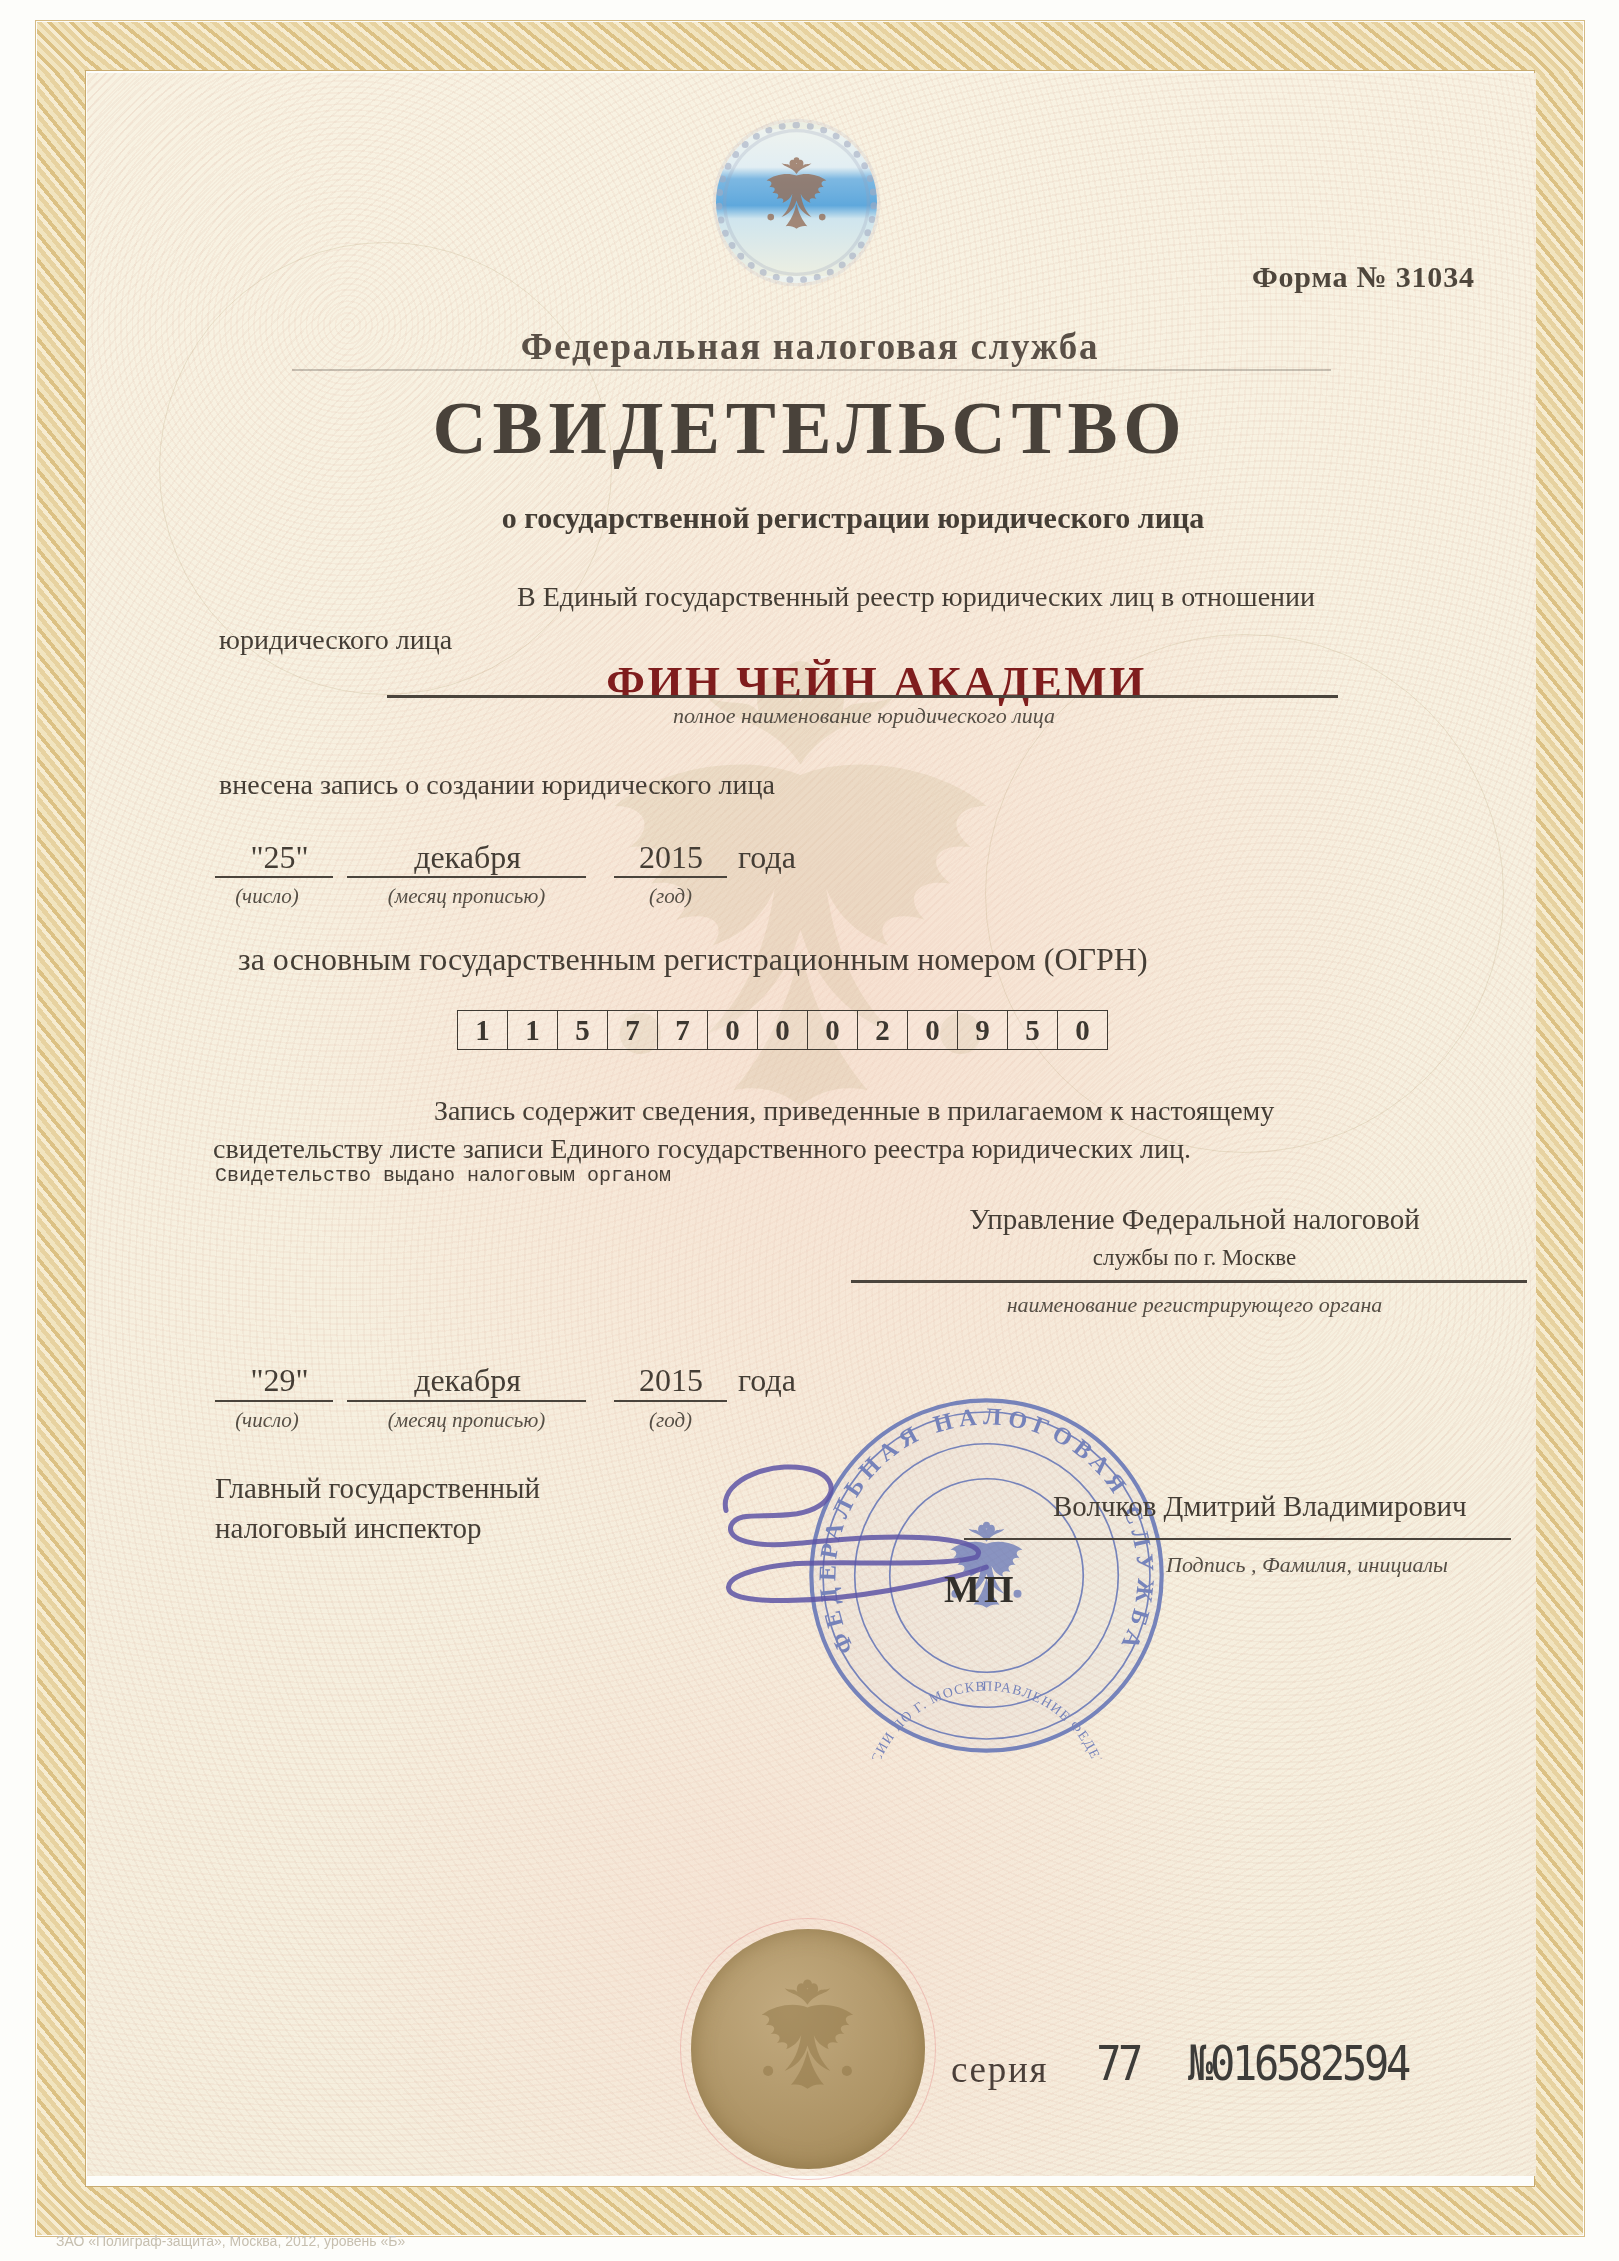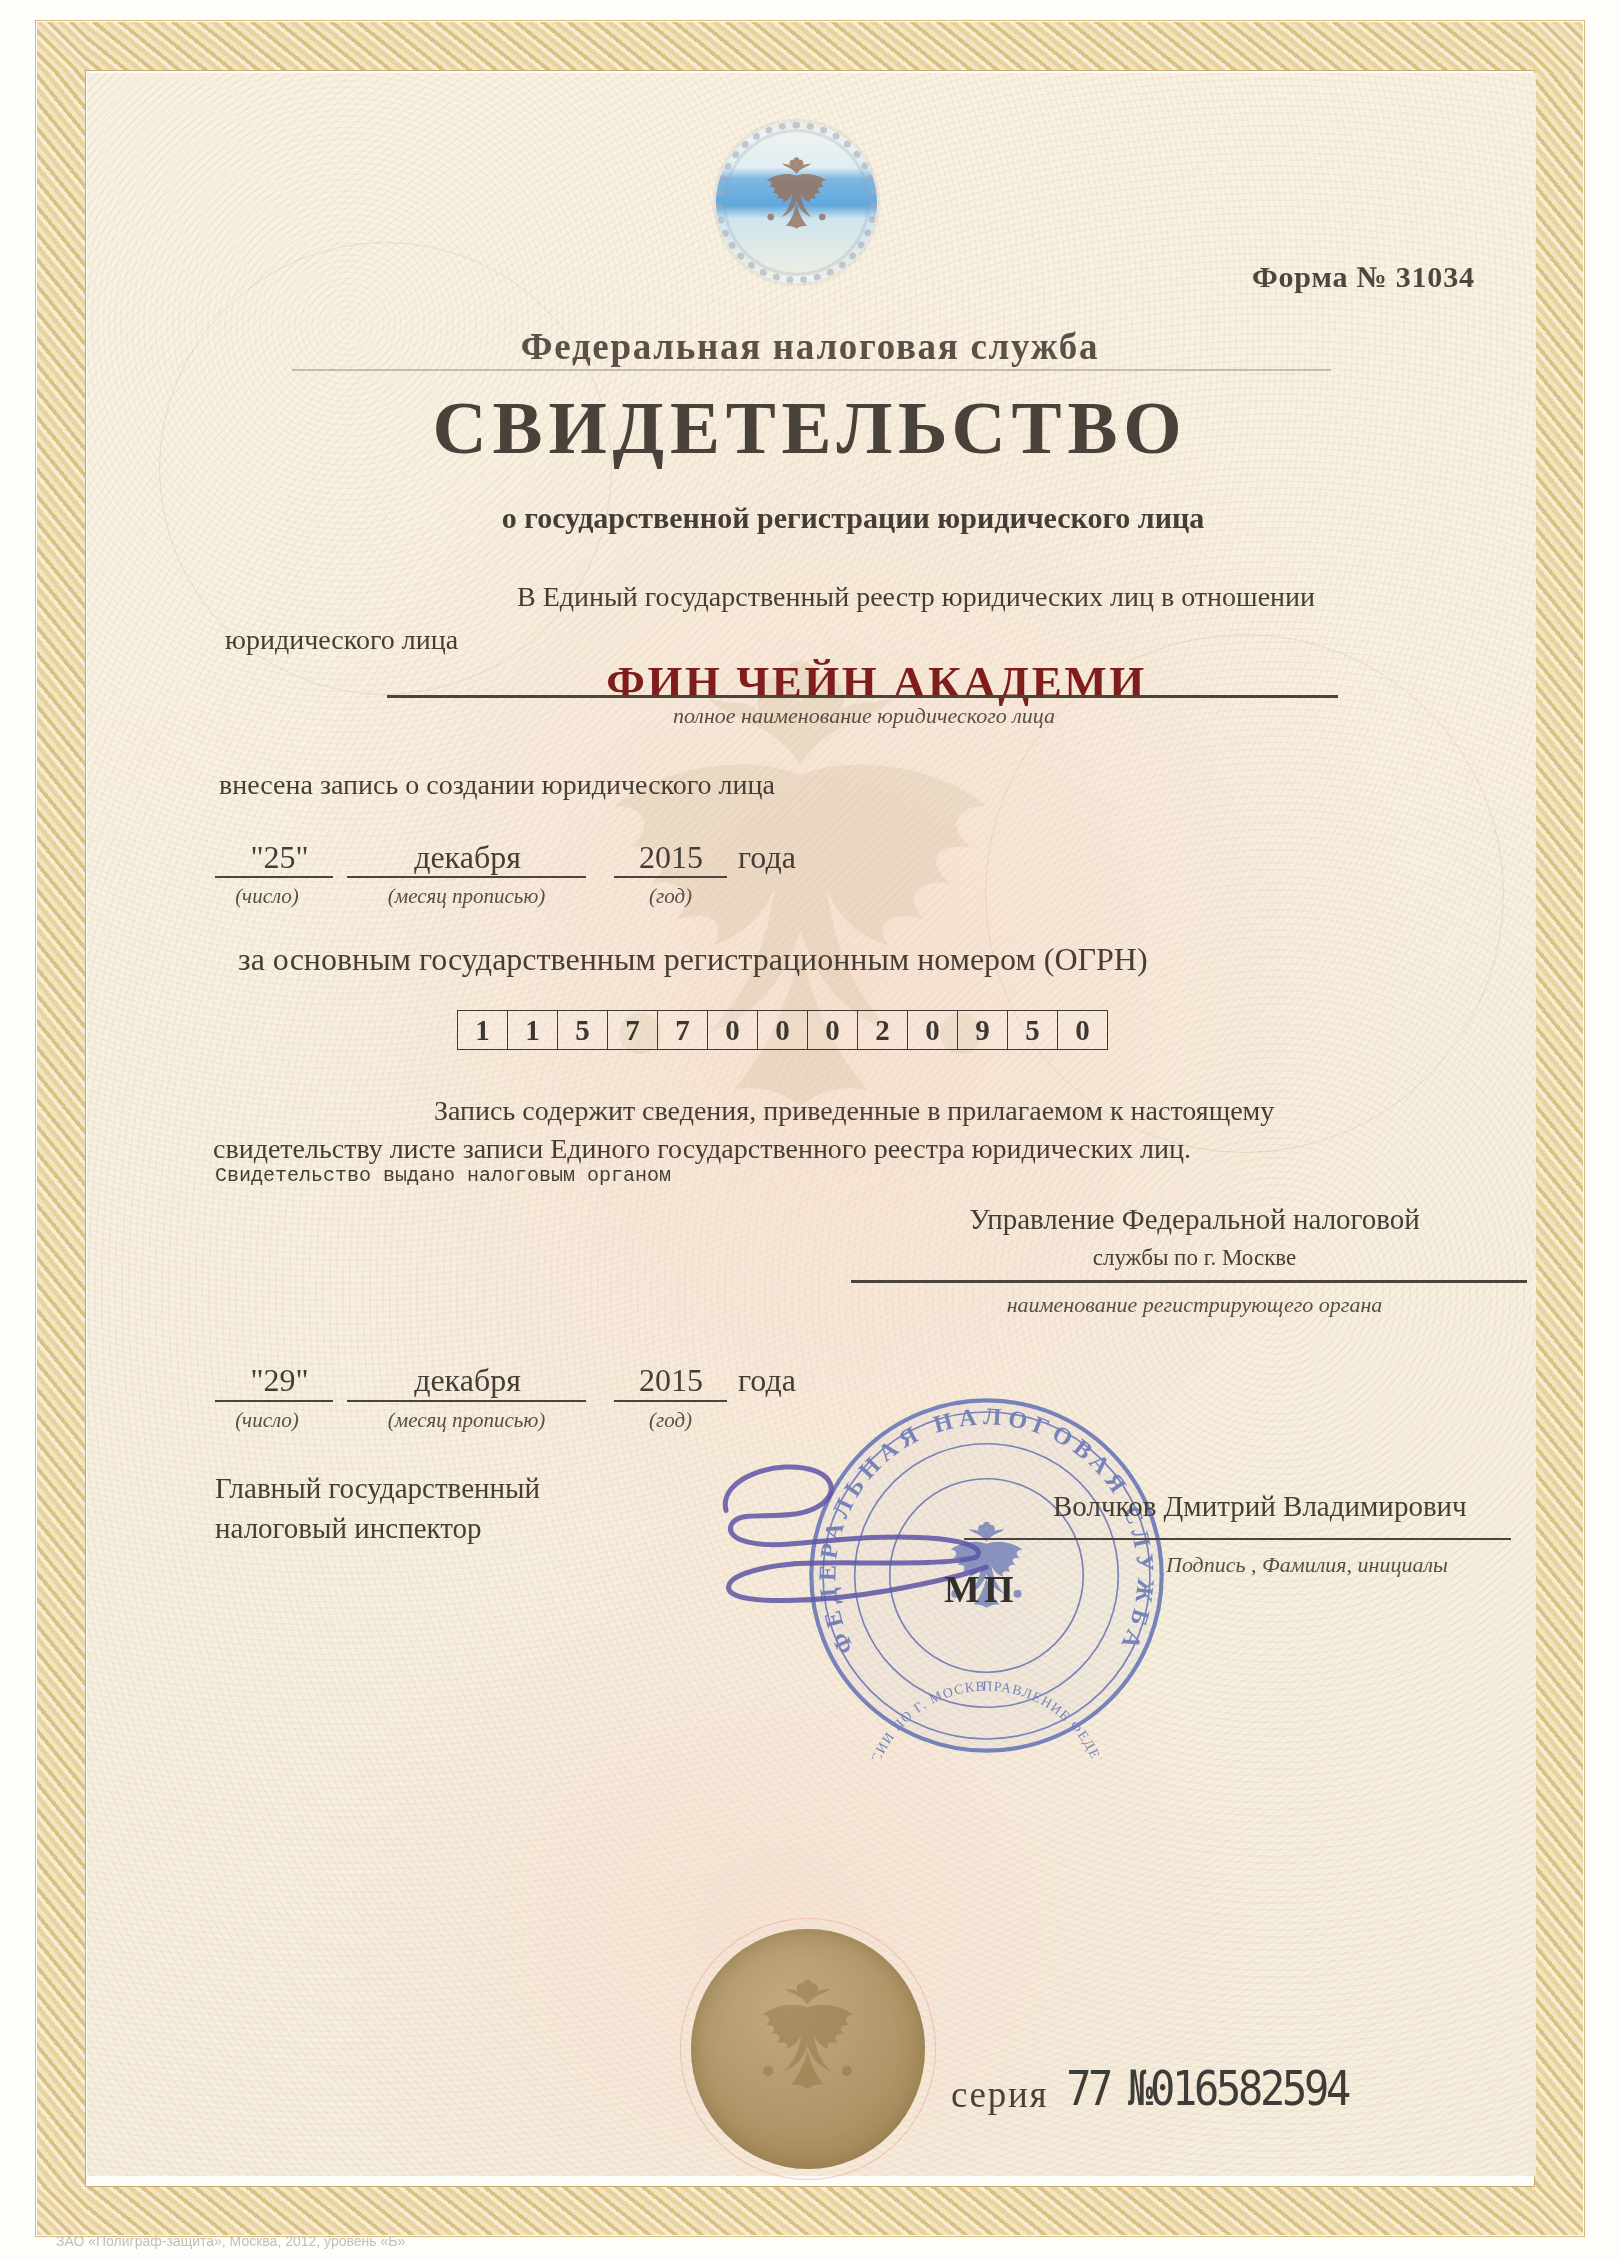--- a/index.html
+++ b/index.html
@@ -59,21 +59,21 @@
 
   
   .seal{
     position:absolute;left:691px;top:1929px;width:234px;height:240px;border-radius:50%;
     background:radial-gradient(circle at 42% 34%, #c2aa7f, #ab9162 68%, #9e8452);
     box-shadow:inset 0 0 22px rgba(120,95,50,.5);
   }
   .seal::after{content:"";position:absolute;inset:-11px;border-radius:50%;border:1.7px solid rgba(232,160,155,.55);}
   .seal svg{position:absolute;left:53px;top:43px;opacity:.45;}
 
-  .series-row{position:absolute;left:951px;top:2043px;display:flex;align-items:baseline;gap:18px;margin-top:25px;}
+  .series-row{position:absolute;left:951px;top:2043px;display:flex;align-items:baseline;gap:48px;}
   .series-label{font-size:37px;color:#4a3f39;letter-spacing:1.7px;}
   .series-num{
     font-family:"DejaVu Sans Mono","Liberation Mono",monospace;font-size:42px;color:#3d3c39;
     letter-spacing:-3.3px;display:inline-block;transform:scaleY(1.16);transform-origin:bottom;
   }
   .printer{position:absolute;left:48px;top:2233px;font-size:14px;color:#c6bfaf;font-family:"Liberation Sans","DejaVu Sans",sans-serif;margin-left:8px;}
 </style>
 </head>
 <body>
 
@@ -106,21 +106,21 @@
 <div class="t b" style="left:1252px;top:260px;width:250px;font-size:30px;letter-spacing:0.8px;color:#4e463c;">Форма  № 31034</div>
 
 <div class="t b ctr" style="left:0;right:0;top:325px;font-size:37px;letter-spacing:1.7px;color:#5a5047;">Федеральная налоговая служба</div>
 <div class="abs thin" style="left:292px;top:369px;width:1039px;opacity:.45;"></div>
 
 <div class="t b ctr" style="left:0;right:0;top:385px;font-size:75px;letter-spacing:5.8px;color:#49423a;">СВИДЕТЕЛЬСТВО</div>
 
 <div class="t b ctr" style="left:0;right:0;top:501px;font-size:30px;transform:translateX(43px);">о государственной регистрации юридического лица</div>
 
 <div class="t" style="left:517px;top:581px;font-size:28px;">В Единый государственный реестр юридических лиц в отношении</div>
-<div class="t" style="left:225px;top:624px;font-size:28px;text-align:right;">юридического лица</div>
+<div class="t" style="left:219px;top:624px;font-size:28px;text-align:right;">юридического лица</div>
 
 <div class="t b ctr" style="left:134px;width:1485px;top:656px;font-size:45px;letter-spacing:2.5px;color:#7f1d1d;">ФИН ЧЕЙН АКАДЕМИ</div>
 <div class="ul" style="left:387px;top:695px;width:951px;"></div>
 <div class="t cap ctr" style="left:113px;width:1502px;top:703px;">полное наименование юридического лица</div>
 
 <div class="t" style="left:219px;top:769px;font-size:28px;">внесена запись о создании юридического лица</div>
 
 <div class="t ctr" style="left:217px;width:125px;top:839px;font-size:32px;">"25"</div>
 <div class="ul" style="left:215px;top:876px;width:118px;height:1.7px;"></div>
 <div class="t cap ctr" style="left:200px;width:134px;top:884px;font-size:21px;">(число)</div>

